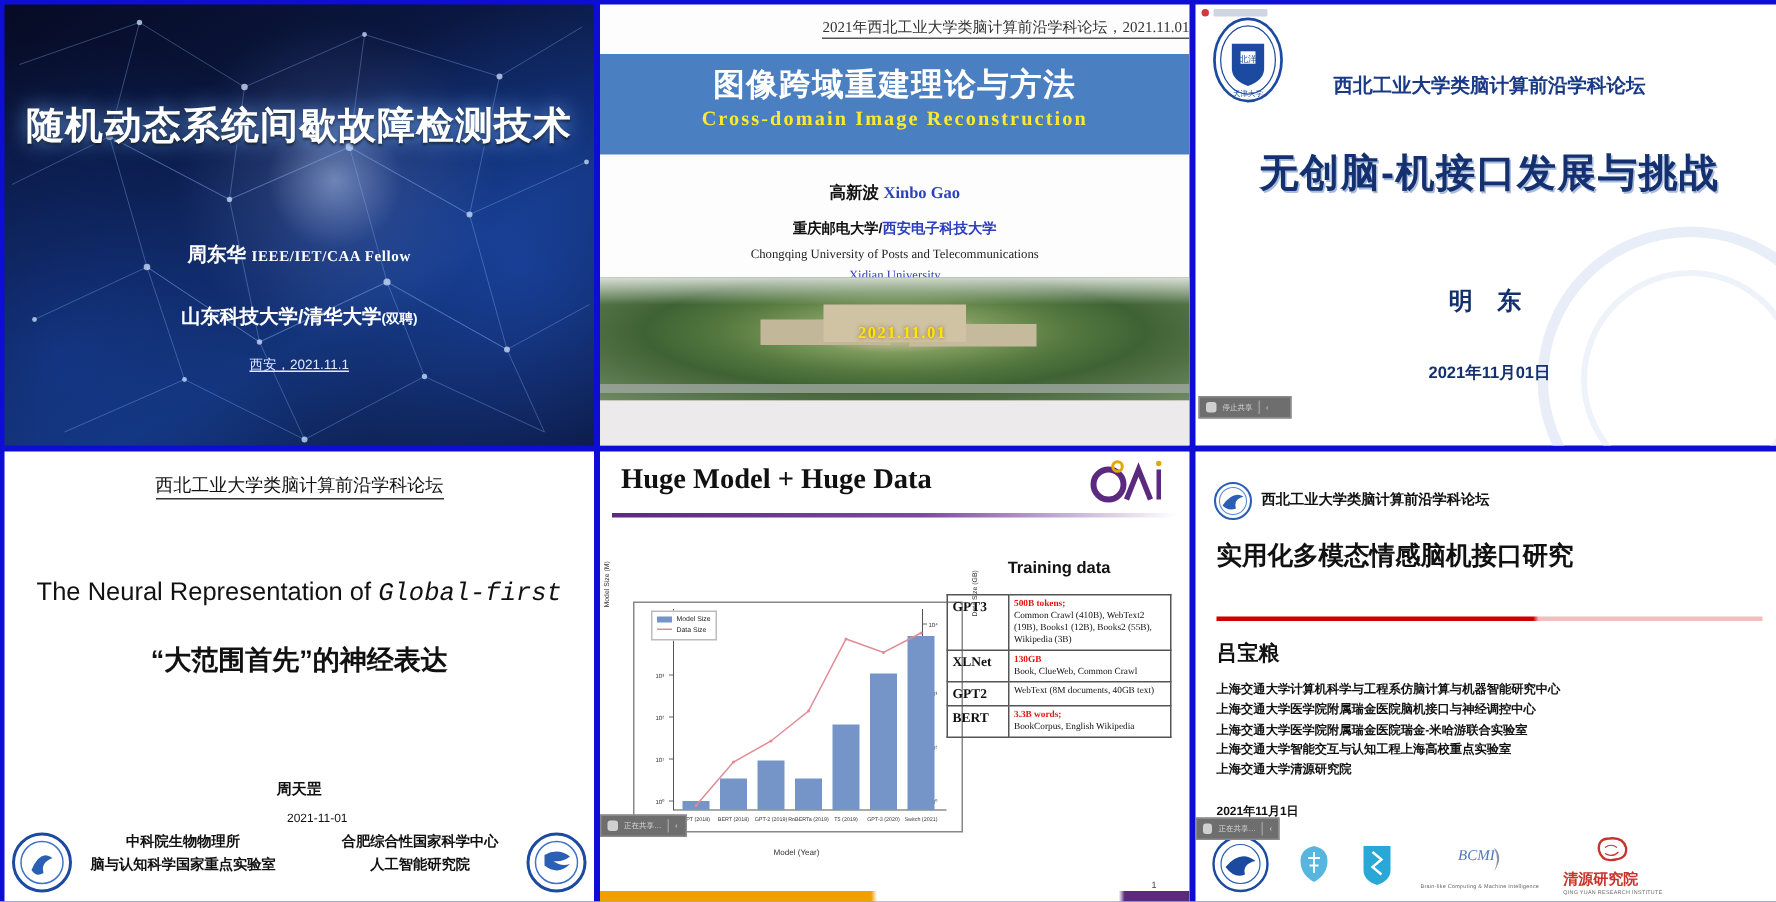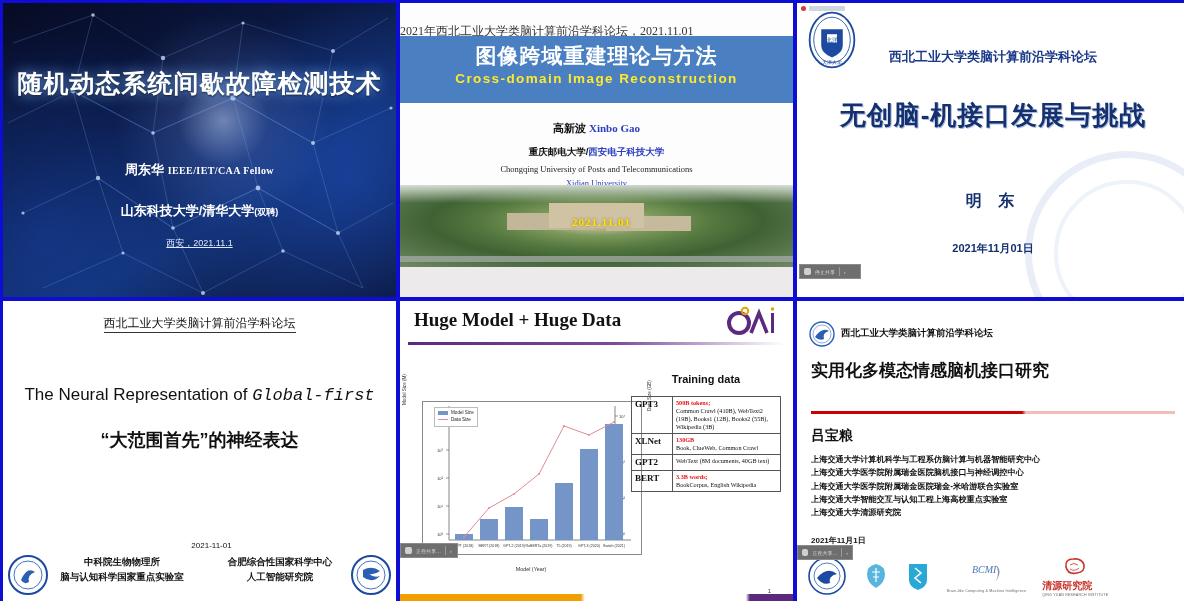--- a/index.html
+++ b/index.html
@@ -22,27 +22,27 @@
           font-size:25px;font-weight:bold;letter-spacing:1px;
           text-shadow:0 0 14px rgba(120,180,255,.85),0 1px 2px #000;}
   .s1 .name{position:absolute;top:158px;left:0;right:0;text-align:center;color:#fff;font-size:13px;font-weight:bold;}
   .s1 .name .fellow{font-family:"Liberation Serif",serif;font-size:10px;font-weight:bold;letter-spacing:.4px;}
   .s1 .aff{position:absolute;top:199px;left:0;right:0;text-align:center;color:#fff;font-size:13px;font-weight:bold;}
   .s1 .aff .sm{font-size:9px;}
   .s1 .date{position:absolute;top:234px;left:0;right:0;text-align:center;color:#dfe8ff;font-size:9px;text-decoration:underline;}
 
   
   .s2{background:#fdfdfd;}
-  .s2 .hdr{position:absolute;top:20px;left:0;right:0;text-align:left;font-size:12px;color:#333;
+  .s2 .hdr{position:absolute;top:8px;left:0;right:0;text-align:right;font-size:10px;color:#333;
            font-family:"Liberation Serif",serif;}
   .s2 .hdr span{border-bottom:1px solid #555;padding-bottom:1px;}
   .s2 .band{position:absolute;top:33px;left:0;right:0;height:67px;background:#4a7fc1;}
   .s2 .band .cn{text-align:center;color:#fff;font-size:21px;font-weight:bold;margin-top:6px;letter-spacing:1px;}
   .s2 .band .en{text-align:center;color:#ffe92e;font-size:13.5px;font-weight:bold;letter-spacing:1.4px;
-                font-family:Liberation Sans, sans-serif;margin-top:1px;}
+                font-family:Liberation Serif, serif;margin-top:1px;}
   .s2 .auth{position:absolute;top:118px;left:0;right:0;text-align:center;font-size:11px;color:#111;font-weight:bold;}
   .s2 .auth .en{color:#2b3fbf;font-family:"Liberation Serif",serif;font-weight:bold;}
   .s2 .af1{position:absolute;top:143px;left:0;right:0;text-align:center;font-size:9.5px;color:#111;font-weight:bold;}
   .s2 .af1 .blue{color:#2b3fbf;}
   .s2 .af2{position:absolute;top:161px;left:0;right:0;text-align:center;font-size:8.5px;color:#222;
            font-family:"Liberation Serif",serif;}
   .s2 .af3{position:absolute;top:175px;left:0;right:0;text-align:center;font-size:8.5px;color:#2b3fbf;
            font-family:"Liberation Serif",serif;}
   .s2 .photo{position:absolute;top:182px;left:0;right:0;height:82px;
      background:
@@ -238,20 +238,21 @@
       <span class="lbl">‹</span>
     </div>
   </div>
 
   <div class="cell s4">
     <div class="hdr"><span>西北工业大学类脑计算前沿学科论坛</span></div>
     <div class="en">
       <span>The Neural Representation of </span><i>Global-first</i>
     </div>
     <div class="cn">“大范围首先”的神经表达</div>
+    <div class="sp">周天罡</div>
     <div class="dt">2021-11-01</div>
     <div class="la">
       <div>中科院生物物理所</div>
       <div>脑与认知科学国家重点实验室</div>
     </div>
     <div class="lb">
       <div>合肥综合性国家科学中心</div>
       <div>人工智能研究院</div>
     </div>
     <svg class="lgA" viewBox="0 0 42 42">

